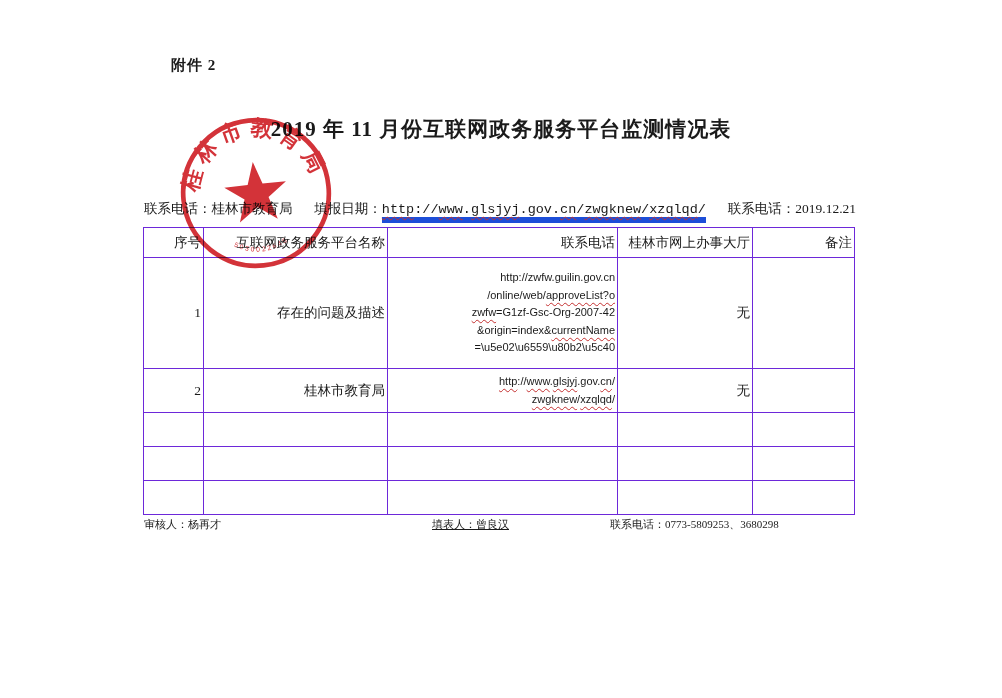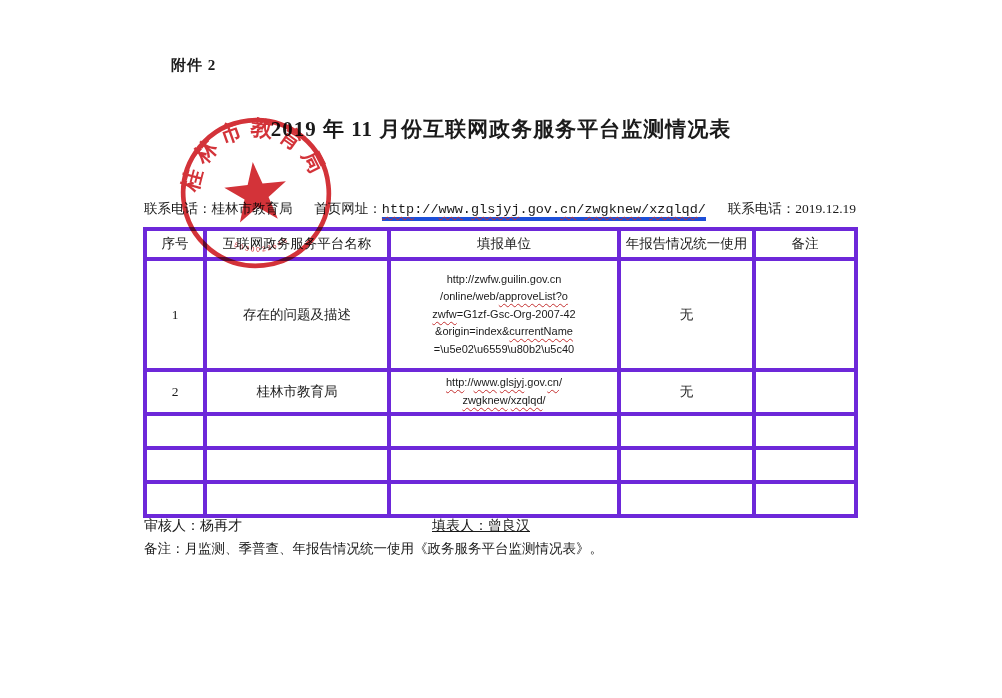--- a/index.html
+++ b/index.html
@@ -9,43 +9,43 @@
     overflow:hidden;margin:0 auto;
   }
   #attachment{position:absolute;left:142px;top:56px;font-size:15px;font-weight:bold;letter-spacing:1px;padding-left:29px;}
   #title{position:absolute;left:0;top:115px;width:100%;text-align:center;font-size:21px;font-weight:bold;letter-spacing:1px;}
   #infoline{
     position:absolute;left:144px;top:200px;width:712px;
     display:flex;justify-content:space-between;align-items:baseline;
     font-size:13.5px;white-space:nowrap;
   }
   .mono{font-family:"Liberation Mono","DejaVu Sans Mono",monospace;}
-  .u-solid{border-bottom:4px solid #1d4ed8;}
+  .u-solid{border-bottom:6px solid #1d4ed8;}
   .wavy{
     text-decoration-line:underline;text-decoration-style:wavy;
     text-decoration-color:#c43030;text-decoration-thickness:1px;
     text-underline-offset:3px;
   }
   #monitor-table{
     position:absolute;left:143px;top:227px;width:711px;
     border-collapse:collapse;table-layout:fixed;
     font-size:13.5px;
   }
   #monitor-table td{
-    border:4px solid #6d28d9;text-align:center;vertical-align:middle;
+    border:1px solid #6d28d9;text-align:right;vertical-align:middle;
     padding:0 2px;overflow:hidden;
   }
   #monitor-table{border:1.5px solid #111;}
   tr.h-header{height:30px;}
   tr.h-r1{height:111px;}
   tr.h-r2{height:44px;}
   tr.h-empty{height:34px;}
   .urlcell{font-family:Liberation Sans, sans-serif;font-size:11px;line-height:1.6;}
   .url-line{white-space:nowrap;}
-  #footerline{position:absolute;left:144px;top:517px;width:712px;height:20px;font-size:14px;}
+  #footerline{position:absolute;left:144px;top:517px;width:712px;height:20px;font-size:11px;}
   #footerline .fseg{position:absolute;top:0;white-space:nowrap;}
   #seg-reviewer{left:0;}
   #seg-preparer{left:288px;text-decoration:underline;}
   #seg-phone{left:466px;}
   #noteline{position:absolute;left:144px;top:540px;font-size:13.5px;white-space:nowrap;}
   #seal{
     position:absolute;left:178px;top:115px;width:156px;height:156px;
     pointer-events:none;mix-blend-mode:multiply;opacity:.92;
     transform:rotate(-6deg);z-index:5;
   }
@@ -57,41 +57,41 @@
 
   <div id="attachment">附件 2</div>
 
   <div id="title">2019 年 11 月份互联网政务服务平台监测情况表</div>
 
   <div id="infoline">
     <span>
       <span>联系电话：</span><span>桂林市教育局</span>
     </span>
     <span>
-      <span>首页网址：</span><span id="info-url" class="mono u-solid"><span class="wavy">http</span>://<span class="wavy">www</span>.<span class="wavy">glsjyj</span>.gov.<span class="wavy">cn</span>/<span class="wavy">zwgknew</span>/<span class="wavy">xzqlqd</span>/</span>
+      <span>填报日期：</span><span id="info-url" class="mono u-solid"><span class="wavy">http</span>://<span class="wavy">www</span>.<span class="wavy">glsjyj</span>.gov.<span class="wavy">cn</span>/<span class="wavy">zwgknew</span>/<span class="wavy">xzqlqd</span>/</span>
     </span>
     <span>
-      <span>联系电话：</span><span>2019.12.19</span>
+      <span>联系电话：</span><span>2019.12.21</span>
     </span>
   </div>
 
   <table id="monitor-table">
     <colgroup>
       <col style="width:60px">
         <col style="width:184px">
         <col style="width:230px">
         <col style="width:135px">
         <col style="width:102px">
     </colgroup>
     <tbody>
         <tr class="h-header">
       <td>序号</td>
       <td>互联网政务服务平台名称</td>
-      <td>填报单位</td>
-      <td>年报告情况统一使用</td>
+      <td>联系电话</td>
+      <td>桂林市网上办事大厅</td>
       <td>备注</td>
     </tr>
     <tr class="h-r1">
       <td>1</td>
       <td>存在的问题及描述</td>
       <td class="urlcell">
             <div class="url-line">http://zwfw.guilin.gov.cn</div>
             <div class="url-line">/online/web/<span class="wavy">approveList?o</span></div>
             <div class="url-line"><span class="wavy">zwfw</span>=G1zf-Gsc-Org-2007-42</div>
             <div class="url-line">&amp;origin=index&amp;<span class="wavy">currentName</span></div>
@@ -134,23 +134,25 @@
   </tbody>
     </table>
 
   <div id="footerline">
     <span class="fseg" id="seg-reviewer">
       <span>审核人：</span><span>杨再才</span>
     </span>
     <span class="fseg" id="seg-preparer">
       <span>填表人：</span><span>曾良汉</span>
     </span>
+    <span class="fseg" id="seg-phone">
+      <span>联系电话：</span><span>0773-5809253、3680298</span>
+    </span>
   </div>
 
-  <div id="noteline">备注：月监测、季普查、年报告情况统一使用《政务服务平台监测情况表》。</div>
 
   <svg id="seal" viewBox="0 0 150 150">
     <defs>
       <path id="sealArcTop" d="M 28 106 A 56 56 0 1 1 122 106" fill="none"></path>
       <path id="sealArcBottom" d="M 34 110 A 50 50 0 0 0 116 110" fill="none"></path>
     </defs>
     <circle cx="75" cy="75" r="70" fill="none" stroke="#cf2128" stroke-width="4.5"></circle>
     <polygon points="75,45 82.2,66.5 104.8,66.7 86.6,80.1 93.3,101.7 75,88.6 56.7,101.7 63.4,80.1 45.2,66.7 67.8,66.5" fill="#cf2128"></polygon>
     <text fill="#cf2128" font-size="21" font-weight="bold" font-family="'Liberation Serif','DejaVu Serif',serif" letter-spacing="6">
       <textPath href="#sealArcTop" startOffset="50%" text-anchor="middle">桂林市教育局</textPath>

